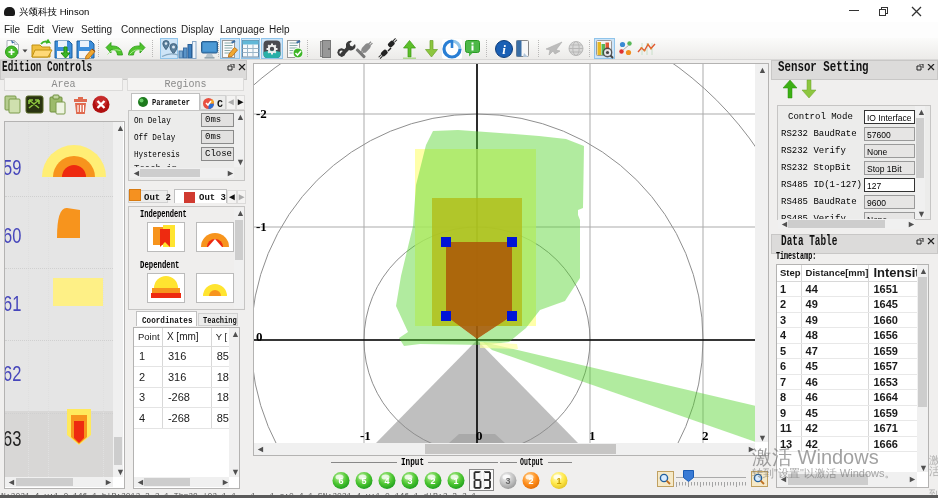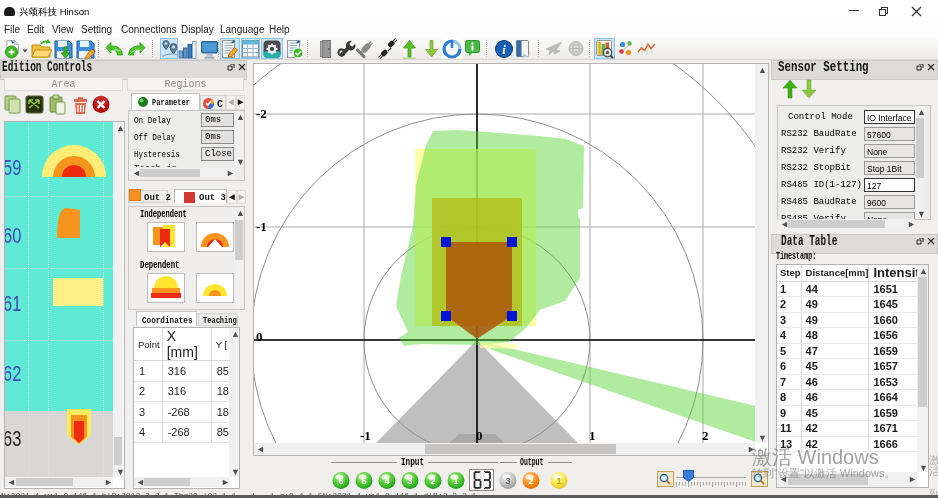--- a/index.html
+++ b/index.html
@@ -281,21 +281,21 @@
 
 <g transform="translate(88,2)">
         <circle cx="9" cy="9.5" r="8.5" fill="#b01010"></circle>
         <circle cx="9" cy="6.5" r="6" fill="#d84040" opacity="0.55"></circle>
         <path d="M5.5 6 L12.5 13 M12.5 6 L5.5 13" stroke="#fff" stroke-width="2.4"></path>
       </g>
 </svg>
   </div>
 
 <div class="abs" style="left:4px;top:121px;width:121px;height:368px;background:#fff;border:1px solid #b4b3b2;"></div>
-<div class="abs" id="arealist" style="left:5px;top:122px;width:108px;height:355px;overflow:hidden;background:#5eead4;">
+<div class="abs" id="arealist" style="left:5px;top:122px;width:108px;height:355px;overflow:hidden;background:#e5e5e5;">
     <div style="position:absolute;left:0;top:289px;width:108px;height:72px;background:#d8d7d6;"></div>
     <div style="position:absolute;left:23px;top:0;width:1px;height:355px;border-left:1px dotted #e0e0e0;"></div>
     <div style="position:absolute;left:43px;top:0;width:1px;height:355px;border-left:1px dotted #e0e0e0;"></div>
     <div style="position:absolute;left:98px;top:0;width:1px;height:355px;border-left:1px dotted #e0e0e0;"></div>
     <div style="position:absolute;left:0;top:74px;width:108px;height:1px;border-top:1px dotted #d0d0d0;"></div>
     <div style="position:absolute;left:0;top:146px;width:108px;height:1px;border-top:1px dotted #d0d0d0;"></div>
     <div style="position:absolute;left:0;top:218px;width:108px;height:1px;border-top:1px dotted #d0d0d0;"></div>
     <div style="position:absolute;left:0;top:291px;width:108px;height:1px;border-top:1px dotted #d0d0d0;"></div>
     <div style="position:absolute;left:-2px;top:33px;font-size:22px;color:#4646bb;font-family:'Liberation Sans',sans-serif;transform:scaleX(0.75);transform-origin:0 0;">59</div>
     <div style="position:absolute;left:-2px;top:101px;font-size:22px;color:#4646bb;font-family:'Liberation Sans',sans-serif;transform:scaleX(0.75);transform-origin:0 0;">60</div>
@@ -399,21 +399,21 @@
   </div>
 <div class="tab off" style="left:198px;top:313px;width:40px;height:13px;">
     <span style="position:absolute;left:4px;top:2px;font-size:9px;transform:scaleX(0.78);transform-origin:0 0;">Teaching</span>
   </div>
 <div class="abs" style="left:133px;top:327px;width:107px;height:162px;background:#fff;border:1px solid #b4b3b2;"></div>
 <div class="abs" id="coordtable" style="left:134px;top:328px;width:95px;height:149px;background:#fff;font-size:11px;">
     <table style="width:95px;font-size:11px;color:#1a1a1a;">
       <tbody>
         <tr style="height:18px;">
           <td style="width:29px;border-right:1px solid #d8d8d8;border-bottom:1px solid #d8d8d8;padding-left:4px;font-size:9.5px;">Point</td>
-          <td style="width:54px;border-right:1px solid #d8d8d8;border-bottom:1px solid #d8d8d8;padding-left:4px;font-size:14px;">X [mm]</td>
+          <td style="width:54px;border-right:1px solid #d8d8d8;border-bottom:1px solid #d8d8d8;padding-left:4px;font-size:10px;">X [mm]</td>
           <td style="border-bottom:1px solid #d8d8d8;padding-left:4px;font-size:9.5px;">Y [</td>
         </tr>
         <tr style="height:20.5px;">
           <td style="border-right:1px solid #d8d8d8;border-bottom:1px solid #e4e4e4;padding-left:5px;">1</td>
           <td style="border-right:1px solid #d8d8d8;border-bottom:1px solid #e4e4e4;padding-left:5px;">316</td>
           <td style="border-bottom:1px solid #e4e4e4;padding-left:5px;">85</td>
         </tr>
         <tr style="height:20.5px;">
           <td style="border-right:1px solid #d8d8d8;border-bottom:1px solid #e4e4e4;padding-left:5px;">2</td>
           <td style="border-right:1px solid #d8d8d8;border-bottom:1px solid #e4e4e4;padding-left:5px;">316</td>

